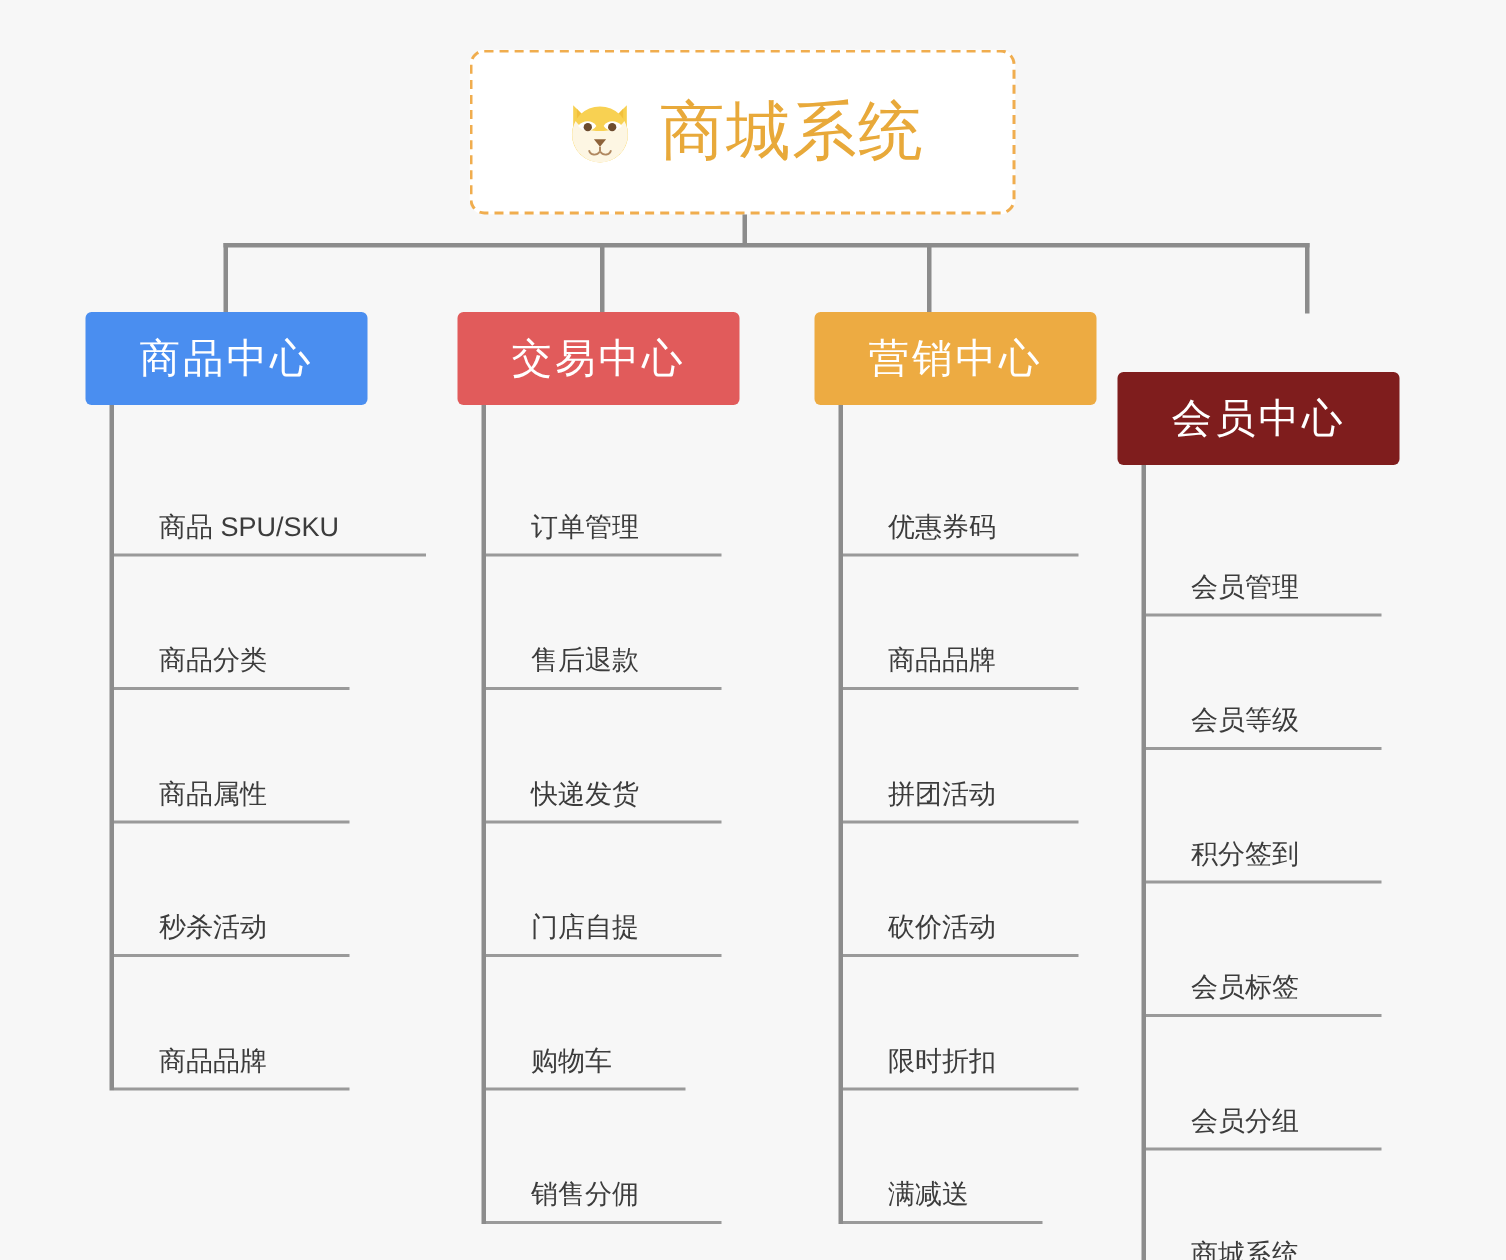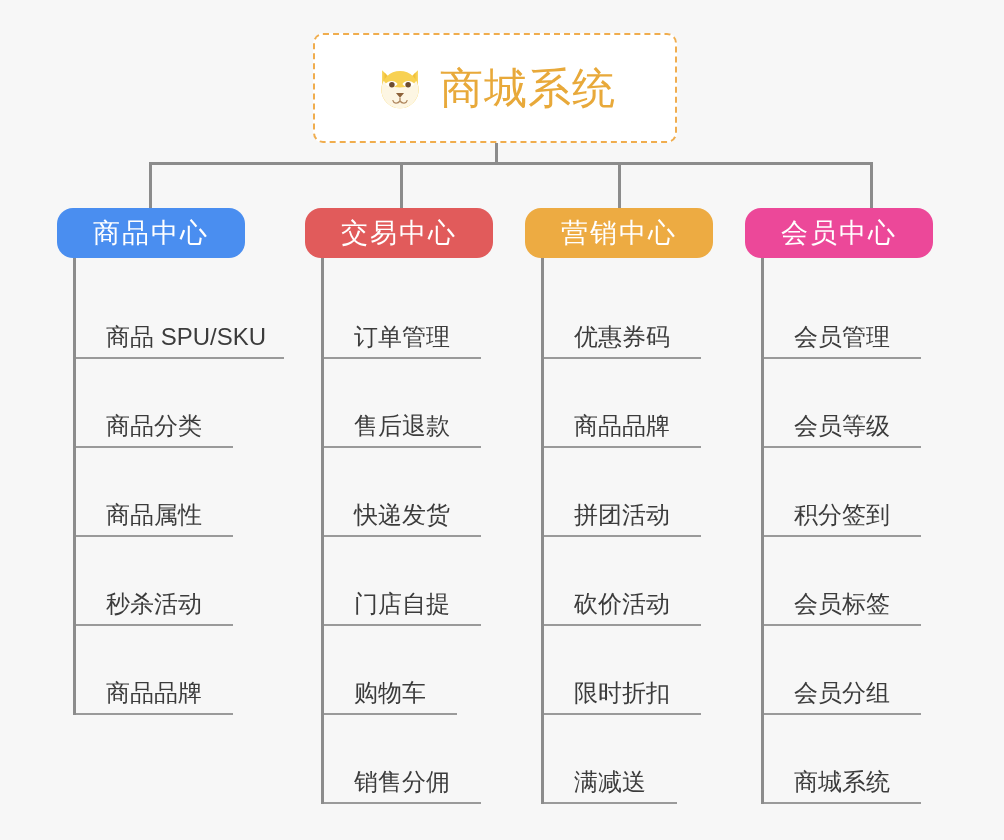--- a/index.html
+++ b/index.html
@@ -57,22 +57,22 @@
   }
   .conn-v { width: 3px; }
   .conn-h { height: 3px; }
 
   
   .column {
     position: absolute;
     top: 208px;
   }
   .cat-header {
-    height: 50px;
-    border-radius: 16px;
+    height: 62px;
+    border-radius: 4px;
     display: flex;
     align-items: center;
     justify-content: center;
     color: #ffffff;
     font-size: 27px;
     letter-spacing: 2px;
     white-space: nowrap;
     box-sizing: border-box;
   }
   .leaf-list {
@@ -92,38 +92,38 @@
     padding-bottom: 4px;
   }
   .leaf-underline {
     position: absolute;
     left: 0;
     bottom: 0;
     height: 2px;
     background: #9a9a9a;
   }
   .leaf-label {
-    font-size: 24px;
+    font-size: 18px;
     line-height: 1.1;
     color: #3c3c3c;
     white-space: nowrap;
     position: relative;
     padding-bottom: 5px;
   }
 
   
   .col-0 { left: 57px; }
   .col-1 { left: 305px; }
-  .col-2 { left: 525px; }
+  .col-2 { left: 543px; }
   .col-3 { left: 745px; }
 
   .col-0 .cat-header { width: 188px; background: #4a8ef0; }
   .col-1 .cat-header { width: 188px; background: #e15b5b; }
   .col-2 .cat-header { width: 188px; background: #edab42; }
-  .col-3 .cat-header { width: 188px; background: #ec4899; }
+  .col-3 .cat-header { width: 188px; background: #7f1d1d; margin-top: 40px; }
 </style>
 </head>
 <body>
 
 <div id="mindmap">
 
   <div class="root-card">
     <svg class="root-icon" viewBox="0 0 64 64">
       <path d="M10 10 L10 30 L22 22 Z" fill="#f7d04f"></path>
       <path d="M54 10 L54 30 L42 22 Z" fill="#f7d04f"></path>

